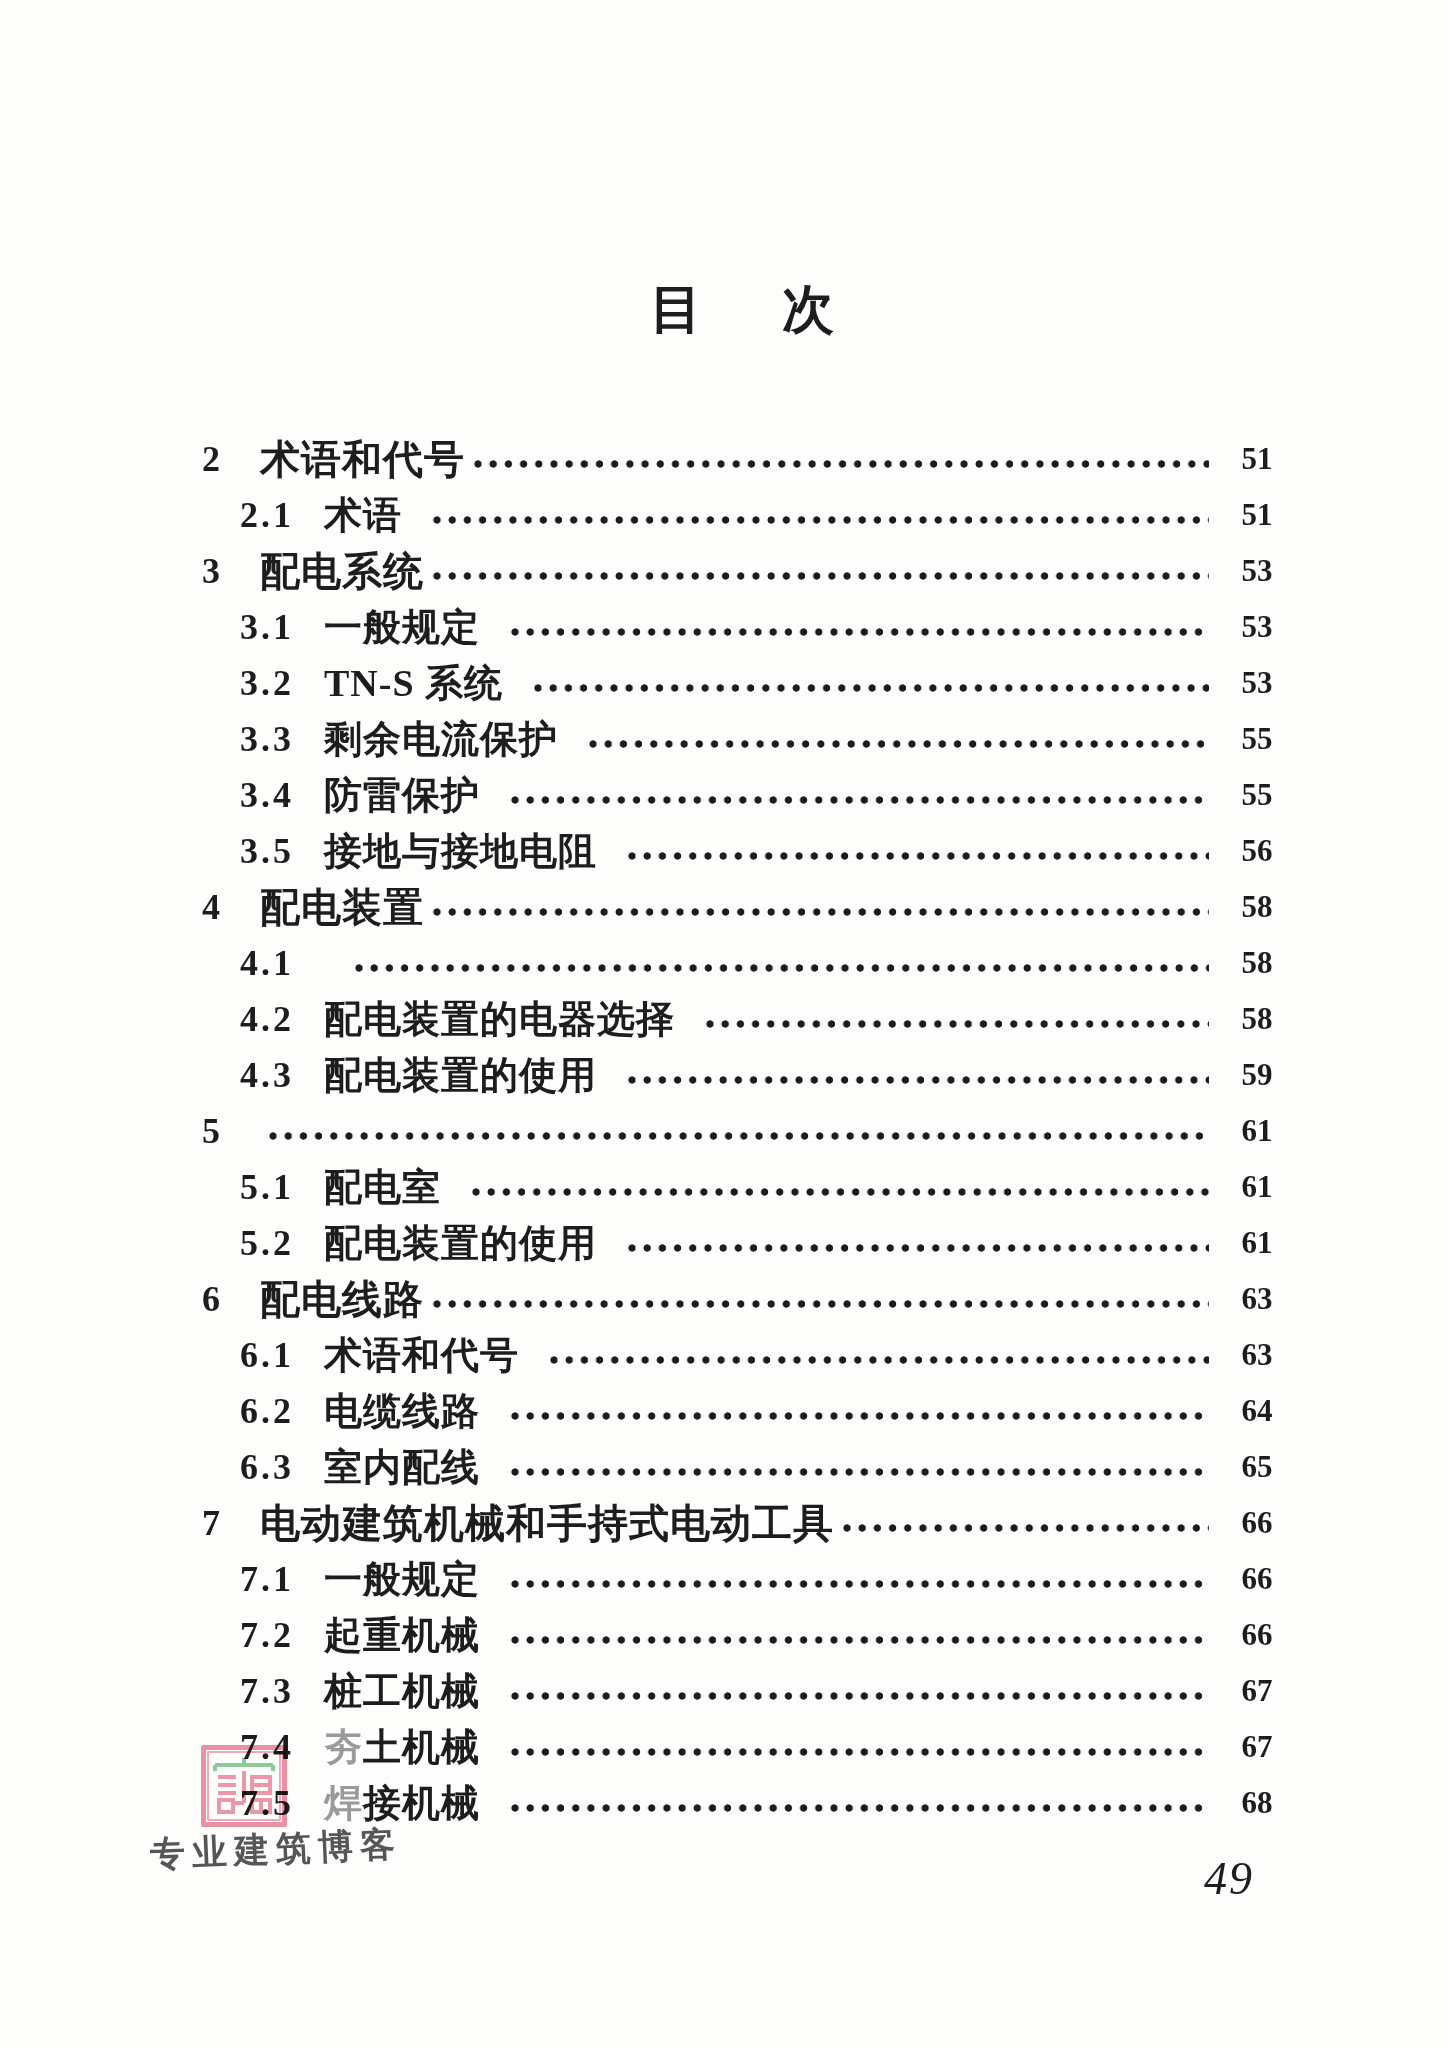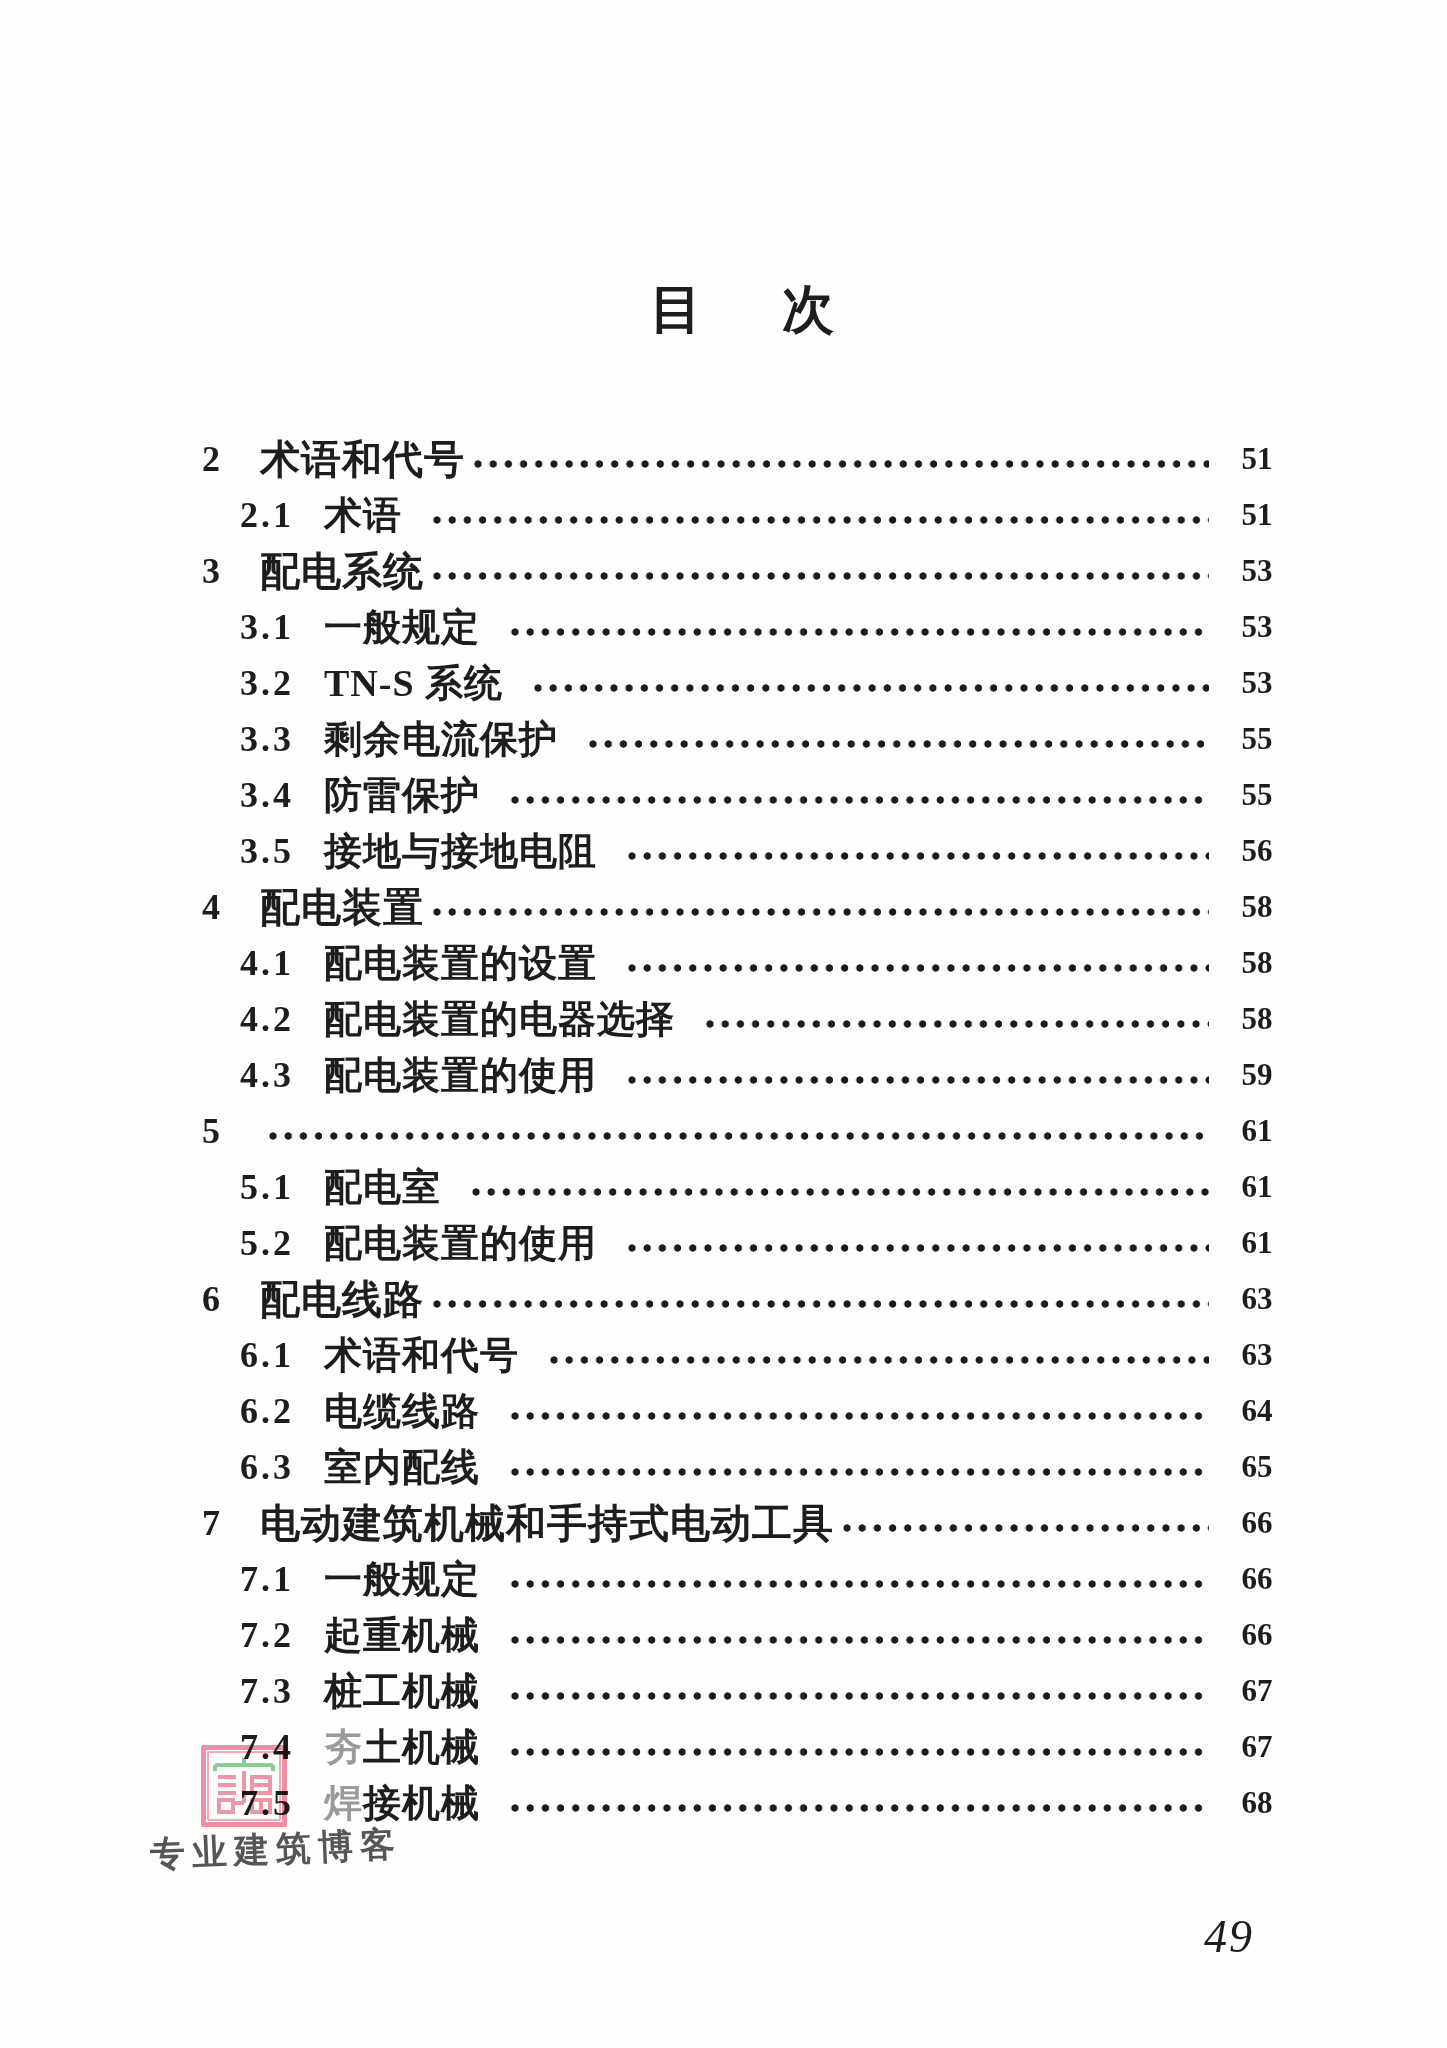--- a/index.html
+++ b/index.html
@@ -46,21 +46,21 @@
     background-size:15.2px 12px;
     background-repeat:repeat-x;
   }
   .toc-row.lv2 .leader{margin-left:28px;}
   .pagenum{
     flex:none;width:56px;text-align:center;
     font-size:31px;font-weight:700;
   }
   
   .folio{
-    position:absolute;left:1204px;top:1910px;
+    position:absolute;left:1204px;top:1852px;
     font-size:46px;font-style:italic;font-weight:400;
     letter-spacing:2px;
   }
   
   .stamp{
     position:absolute;left:201px;top:1745px;width:86px;height:82px;
     box-sizing:border-box;
     border:5px solid #e9829b;
     border-radius:2px;
     mix-blend-mode:multiply;
@@ -139,21 +139,20 @@
       <span class="pagenum">56</span>
     </div>
     <div class="toc-row lv1">
       <span class="num">4</span>
       <span class="label">配电装置</span>
       <span class="leader"></span>
       <span class="pagenum">58</span>
     </div>
     <div class="toc-row lv2">
       <span class="num">4.1</span>
-      <span class="label">配电装置的设置</span>
       <span class="leader"></span>
       <span class="pagenum">58</span>
     </div>
     <div class="toc-row lv2">
       <span class="num">4.2</span>
       <span class="label">配电装置的电器选择</span>
       <span class="leader"></span>
       <span class="pagenum">58</span>
     </div>
     <div class="toc-row lv2">

